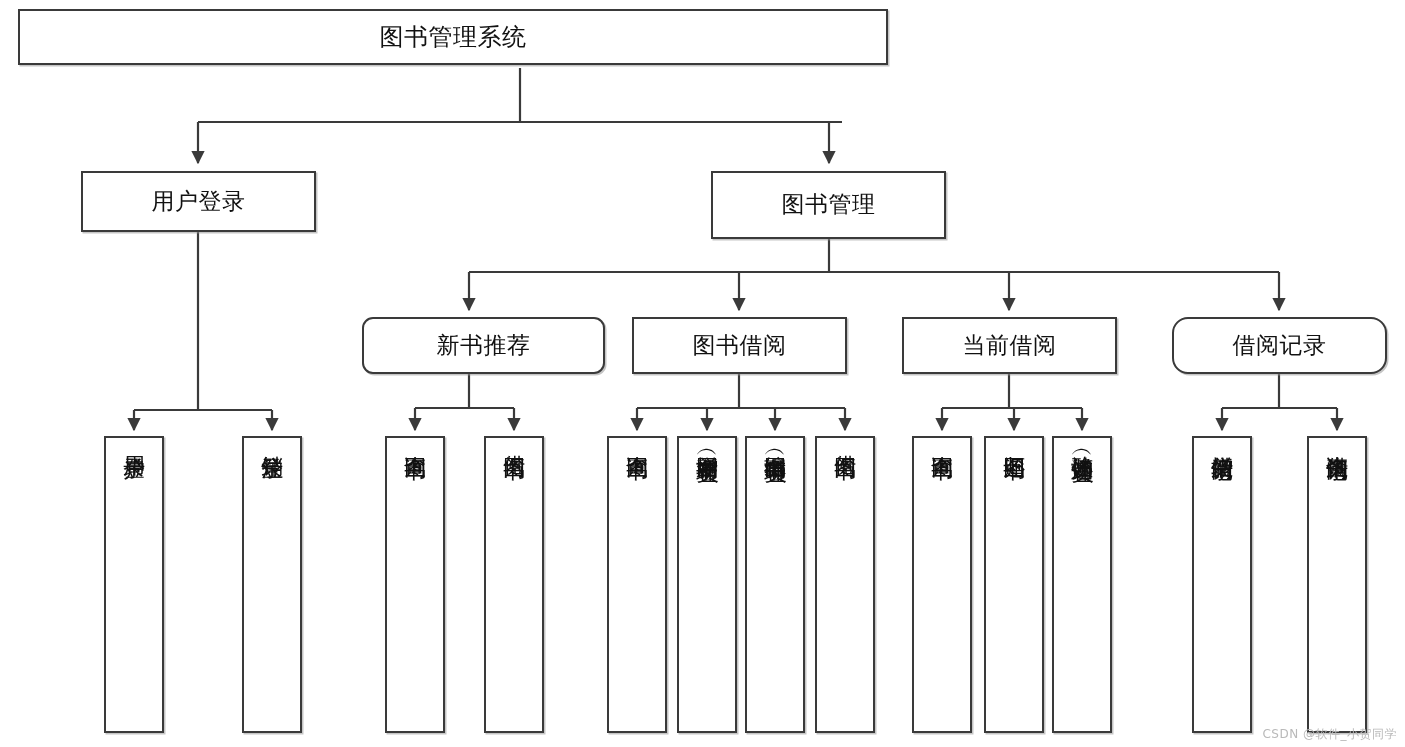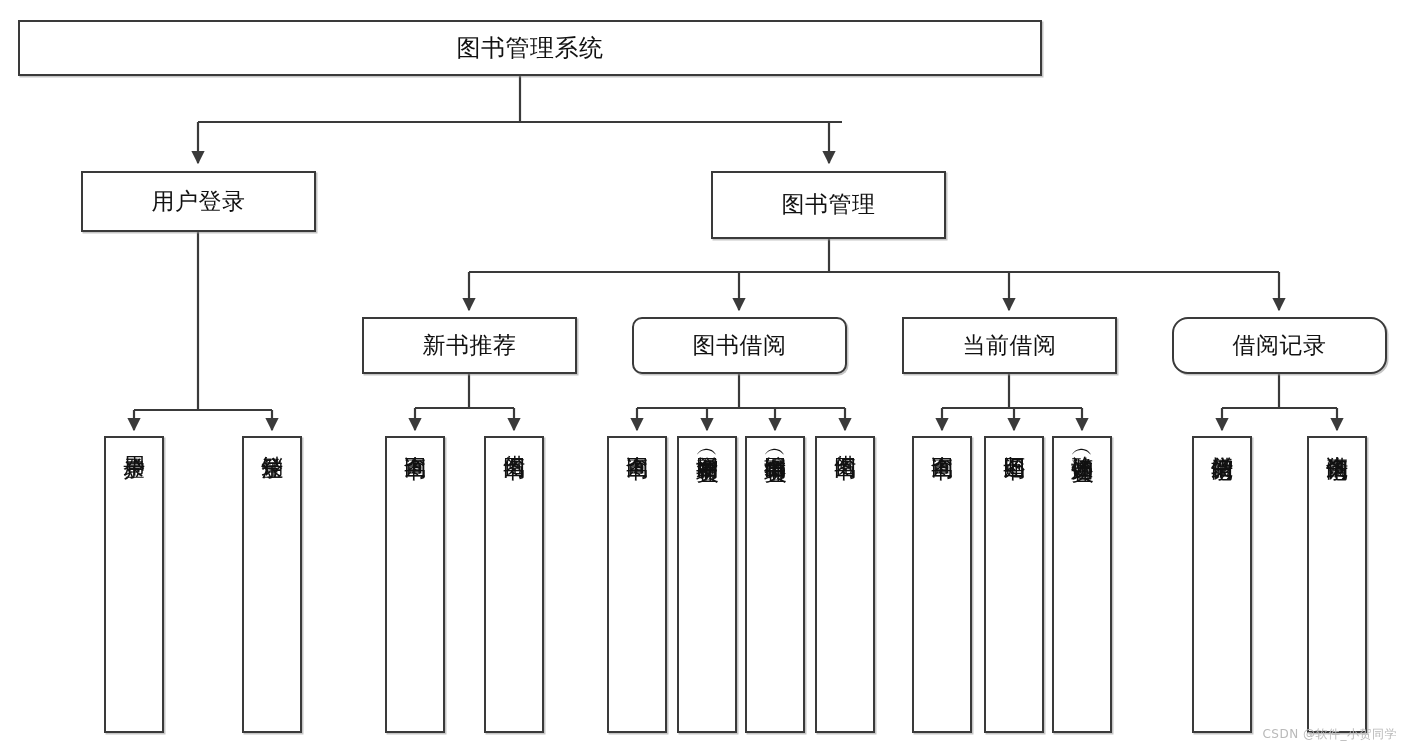--- a/index.html
+++ b/index.html
@@ -123,35 +123,35 @@
       <path d="M 1014 408 L 1014 430" marker-end="url(#arrow)"></path>
       <path d="M 1082 408 L 1082 430" marker-end="url(#arrow)"></path>
 
       <path d="M 1279 374 L 1279 408"></path>
       <path d="M 1222 408 L 1337 408"></path>
       <path d="M 1222 408 L 1222 430" marker-end="url(#arrow)"></path>
       <path d="M 1337 408 L 1337 430" marker-end="url(#arrow)"></path>
     </g>
   </svg>
 
-  <div class="node horiz root" style="left: 18px; top: 20px; width: 1024px; height: 56px;">
+  <div class="node horiz root" style="left: 18px; top: 9px; width: 870px; height: 56px;">
     <span class="lbl">图书管理系统</span>
   </div>
 
   <div class="node horiz" style="left: 81px; top: 171px; width: 235px; height: 61px;">
     <span class="lbl">用户登录</span>
   </div>
   <div class="node horiz" style="left: 711px; top: 171px; width: 235px; height: 68px;">
     <span class="lbl">图书管理</span>
   </div>
 
-  <div class="node horiz" style="left: 362px; top: 317px; width: 215px; height: 57px;">
+  <div class="node horiz" style="left: 362px; top: 317px; width: 243px; height: 57px; border-radius: 11px;">
     <span class="lbl">新书推荐</span>
   </div>
-  <div class="node horiz" style="left: 632px; top: 317px; width: 215px; height: 57px; border-radius: 10px;">
+  <div class="node horiz" style="left: 632px; top: 317px; width: 215px; height: 57px;">
     <span class="lbl">图书借阅</span>
   </div>
   <div class="node horiz" style="left: 902px; top: 317px; width: 215px; height: 57px;">
     <span class="lbl">当前借阅</span>
   </div>
   <div class="node horiz" style="left: 1172px; top: 317px; width: 215px; height: 57px; border-radius: 16px;">
     <span class="lbl">借阅记录</span>
   </div>
 
   <div class="node vert" style="left: 104px; top: 436px; width: 60px; height: 297px;">

